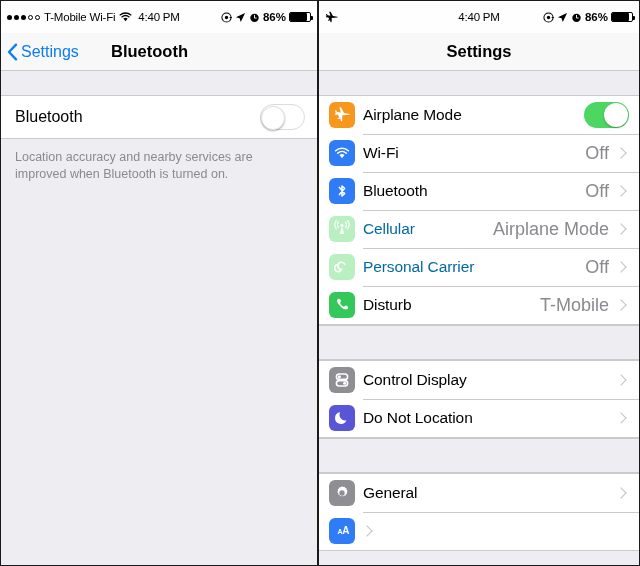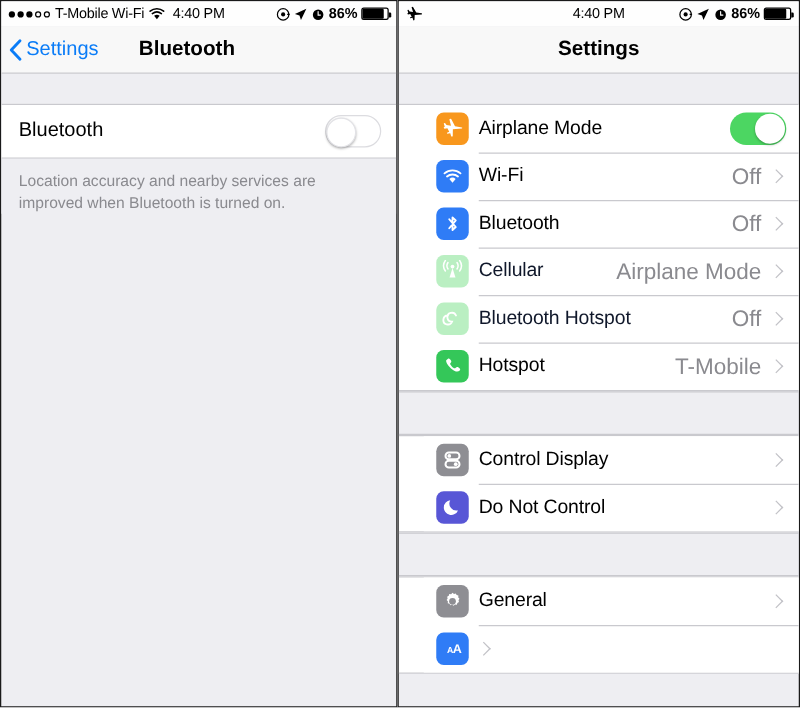--- a/index.html
+++ b/index.html
@@ -20,21 +20,21 @@
   }
   .phone.left  { width: 318px; border-right-width: 1px; }
   .phone.right { width: 322px; border-left-width: 1px; }
 
   
   .statusbar {
     height: 20px;
     background: #fefefe;
     display: flex;
     align-items: center;
-    padding: 4px 6px;
+    padding: 16px 6px;
     font-size: 11.5px;
     color: #000;
     position: relative;
   }
   .sb-left { display: flex; align-items: center; gap: 4px; }
   .dots { display: flex; align-items: center; gap: 2px; }
   .dot { width: 5px; height: 5px; border-radius: 50%; background: #000; }
   .dot.hollow { background: transparent; border: 1px solid #000; width: 5px; height: 5px; }
   .sb-carrier { font-size: 11.5px; letter-spacing: -0.2px; }
   .sb-time {
@@ -124,26 +124,26 @@
     margin-right: 8px;
     color: #fff;
   }
   .srow .name { font-size: 15.5px; color: #000; flex: 1; letter-spacing: -0.1px; }
   .srow .val  { font-size: 18px; color: #8a8a8f; margin-right: 8px; }
   .chev {
     width: 8px; height: 8px; flex: none;
     border-right: 1.6px solid #c2c2c7; border-top: 1.6px solid #c2c2c7;
     transform: rotate(45deg); margin-right: 4px;
   }
-  .srow.disabled .name { color: #0f172a; }
+  .srow.disabled .name { color: #0369a1; }
   .srow.disabled .ico { opacity: 0.38; }
 
   .group-gap { height: 35px; background: #eeeef2;
     border-top: 1px solid #c9c9ce; border-bottom: 1px solid #c9c9ce; }
-  .list-top { border-top: 1px solid #c9c9ce; padding-left: 20px; }
+  .list-top { border-top: 1px solid #c9c9ce; }
   .list-bottom { border-bottom: 1px solid #c9c9ce; }
   .col { display: flex; flex-direction: column; height: 528px; }
   svg { display: block; }
 </style>
 </head>
 <body>
 
 <div class="screens">
 
   <div class="phone left">
@@ -313,32 +313,32 @@
               <span class="val">Airplane Mode</span>
               <span class="chev"></span>
             </div>
             <div class="srow disabled">
               <span class="sep-line"></span>
               <span class="ico" style="background: rgb(76, 214, 98);">
                 <svg width="18" height="18" viewBox="0 0 18 18">
                   <path d="M11.8 6.4 a3.6 3.6 0 1 0-3.2 5 a3.6 3.6 0 1 1-3.2 -5" stroke="#fff" stroke-width="1.5" fill="none" stroke-linecap="round"></path>
                 </svg>
               </span>
-              <span class="name">Bluetooth Hotspot</span>
+              <span class="name">Personal Carrier</span>
               <span class="val">Off</span>
               <span class="chev"></span>
             </div>
             <div class="srow">
               <span class="sep-line"></span>
               <span class="ico" style="background: rgb(52, 199, 89);">
                 <svg width="18" height="18" viewBox="0 0 18 18">
                   <path d="M5.2 3.1 c1-1 2 0.2 2.6 1.2 c0.5 0.9 0.2 1.4-0.4 2 c-0.4 0.4-0.4 0.8 0.2 1.7 c0.9 1.4 1.9 2.3 2.6 2.6 c0.6 0.2 1 0 1.4-0.4 c0.6-0.6 1.1-0.9 2-0.4 c1 0.6 2.2 1.6 1.2 2.6 c-1.4 1.4-3.6 1.2-6.2-1 C6 9.1 3.8 6.2 3.9 4.5 C3.9 4 4.4 3.6 5.2 3.1 Z" fill="#fff"></path>
                 </svg>
               </span>
-              <span class="name">Hotspot</span>
+              <span class="name">Disturb</span>
               <span class="val">T-Mobile</span>
               <span class="chev"></span>
             </div>
           </div>
           <div class="group-gap"></div>
           <div class="list list-top list-bottom">
             <div class="srow">
               <span class="sep-line"></span>
               <span class="ico" style="background: rgb(142, 142, 147);">
                 <svg width="18" height="18" viewBox="0 0 18 18">
@@ -351,21 +351,21 @@
               <span class="name">Control Display</span>
               <span class="chev"></span>
             </div>
             <div class="srow">
               <span class="sep-line"></span>
               <span class="ico" style="background: rgb(88, 86, 214);">
                 <svg width="18" height="18" viewBox="0 0 18 18">
                   <path d="M13.4 11.3 A5.6 5.6 0 0 1 7.2 3.2 a5.9 5.9 0 1 0 6.2 8.1 Z" fill="#fff"></path>
                 </svg>
               </span>
-              <span class="name">Do Not Control</span>
+              <span class="name">Do Not Location</span>
               <span class="chev"></span>
             </div>
           </div>
           <div class="group-gap"></div>
           <div class="list list-top list-bottom">
             <div class="srow">
               <span class="ico" style="background: rgb(142, 142, 147);">
                 <svg width="18" height="18" viewBox="0 0 18 18">
                   <path d="M9 2.2 l1.2 0.9 1.4-0.4 0.7 1.3 1.4 0.4 -0.1 1.5 1 1.1 -0.8 1.2 0.4 1.4 -1.3 0.7 -0.4 1.4 -1.5-0.1 -1.1 1 -1.2-0.8 -1.4 0.4 -0.7-1.3 -1.4-0.4 0.1-1.5 -1-1.1 0.8-1.2 -0.4-1.4 1.3-0.7 0.4-1.4 1.5 0.1 Z" fill="#fff"></path>
                   <circle cx="9" cy="9" r="2.7" fill="#8e8e93"></circle>

